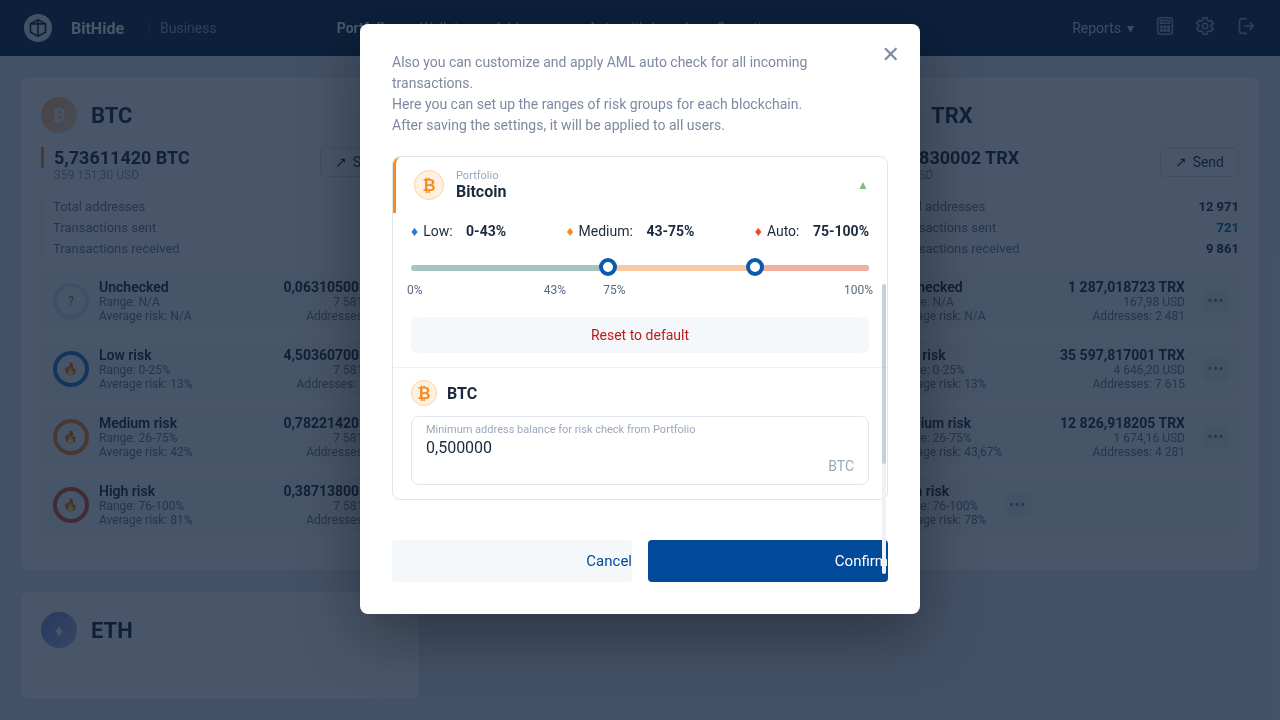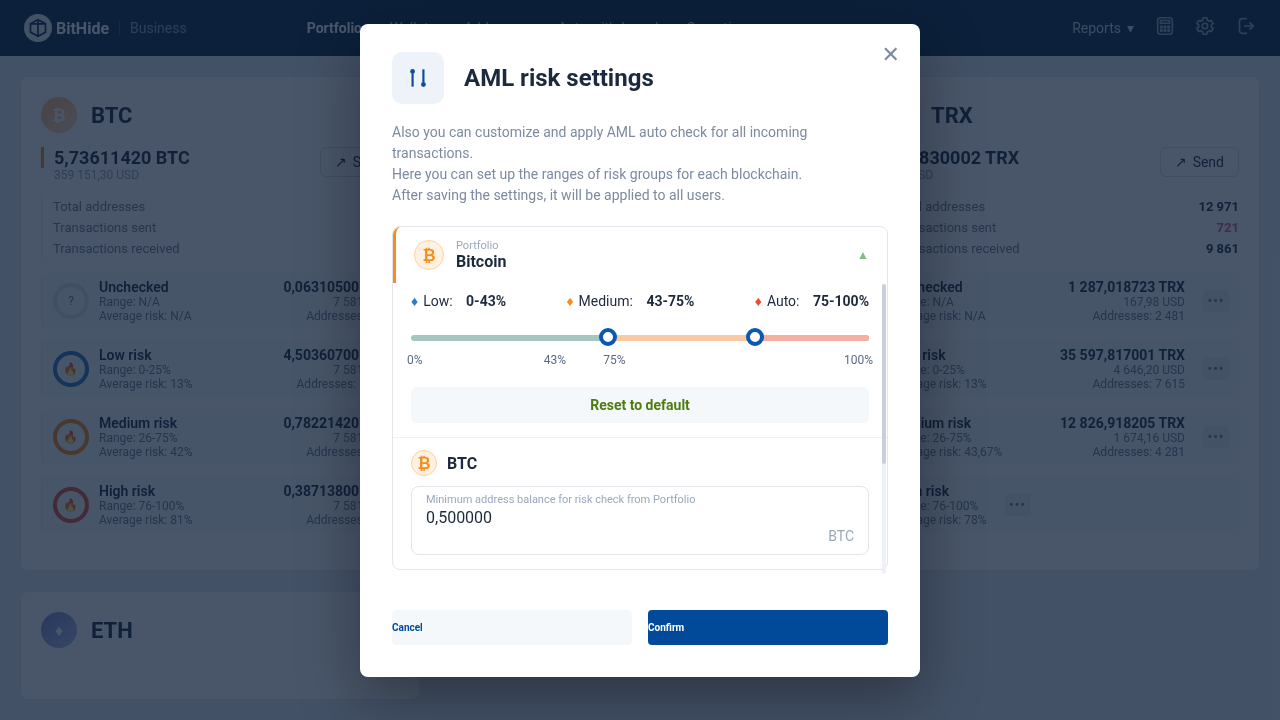--- a/index.html
+++ b/index.html
@@ -1,20 +1,20 @@
 <!DOCTYPE html>
 <html><head>
 <meta charset="utf-8">
 <style>
 * { box-sizing: border-box; margin: 0; padding: 0; font-family: -apple-system, BlinkMacSystemFont, "Segoe UI", Roboto, sans-serif; }
 body { width: 1280px; height: 720px; overflow: hidden; background: #0f2a4a; position: relative; }
 
 
 .topbar { height: 56px; background: #0f2a4a; display: flex; align-items: center; padding: 0 24px; color: #fff; }
-.brand { display:flex; align-items:center; gap:4px; }
+.brand { display:flex; align-items:center; gap:19px; }
 .brand-logo { width:28px; height:28px; background:#fff; border-radius:50%; display:flex; align-items:center; justify-content:center; color:#0f2a4a; font-weight:bold; opacity:.9; }
 .brand-logo svg{width:20px;height:20px;}
 .brand-name{font-weight:700;font-size:16px;}
 .brand-sub{font-size:14px;color:#94a6bc;border-left:1px solid #3a4f6a;padding-left:10px;margin-left:6px;}
 .nav{display:flex;gap:28px;margin:0 auto 0 120px;font-size:14px;}
 .nav div{color:#c6d3e4;cursor:pointer;}
 .nav .active{font-weight:700;color:#fff;position:relative;}
 .nav-reports{display:flex;align-items:center;gap:6px;color:#c6d3e4;font-size:14px;margin-left:auto;margin-right:20px;}
 .nav-icons{display:flex;gap:18px;color:#94a6bc;}
 .nav-icons span{cursor:pointer;}
@@ -65,30 +65,30 @@
 .r-val{font-weight:700;}
 .drop{color:#2f78c4;}
 .drop.o{color:#f68b1e;}
 .drop.r{color:#e94b35;}
 .slider{position:relative;height:16px;margin:20px 18px 6px 18px;}
 .track{position:absolute;left:0;right:0;top:6px;height:6px;border-radius:3px;background:#a6c4c0;}
 .trk-med{position:absolute;top:6px;height:6px;background:#f9c9a4;}
 .trk-high{position:absolute;top:6px;height:6px;background:#f3afa0;border-radius:0 3px 3px 0;}
 .handle{position:absolute;top:-1px;width:18px;height:18px;border-radius:50%;background:#fff;border:4px solid #0a58b0;cursor:grab;}
 .ticks{display:flex;justify-content:space-between;font-size:12px;color:#5a6a82;padding:0 14px 10px 14px;margin-top:8px;}
-.reset{margin:10px 18px 14px 18px;background:#f5f8fb;border-radius:6px;text-align:center;padding:10px;font-size:14px;font-weight:700;color:#4d7c0f;cursor:pointer;}
+.reset{margin:10px 18px 14px 18px;background:#f5f8fb;border-radius:6px;text-align:center;padding:10px;font-size:14px;font-weight:400;color:#b91c1c;cursor:pointer;}
 .subcoin{display:flex;align-items:center;gap:10px;padding:12px 18px 4px 18px;border-top:1px solid #edf1f6;}
 .subcoin .bc-icon{width:26px;height:26px;}
 .subcoin .lab2{font-weight:700;color:#1b2a3d;}
 .field{margin:6px 18px 14px 18px;border:1px solid #e2e6ec;border-radius:8px;padding:6px 14px 27px 14px;position:relative;}
 .field .hint{font-size:11px;color:#9aa8bc;}
 .field .val{font-size:16px;color:#1b2a3d;margin-top:2px;}
 .field .unit{position:absolute;right:14px;bottom:10px;color:#9aa8bc;font-size:14px;}
 .footer{display:flex;gap:16px;padding:20px 32px 0 32px;margin-top:20px;}
-.btn{flex:1;text-align:left;padding:12px 0;border-radius:4px;font-size:10px;font-weight:700;cursor:pointer;}
+.btn{flex:1;text-align:right;padding:12px 0;border-radius:4px;font-size:15px;font-weight:400;cursor:pointer;}
 .btn.cancel{background:#f5f8fb;color:#004a99;}
 .btn.confirm{background:#004a99;color:#fff;}
 .scrollbar{position:absolute;right:34px;top:260px;width:4px;height:290px;background:#eef2f7;border-radius:2px;}
 .scrollbar .thumb{width:4px;height:180px;background:#c7cfdb;border-radius:2px;}
 </style>
 </head>
 <body>
 
 <div class="topbar">
   <div class="brand">
@@ -234,21 +234,21 @@
         <span>Send</span>
       </div>
     </div>
     <div class="stats">
       <div class="stat-row">
           <span>Total addresses</span>
           <b style="color:#1b2a3d">12 971</b>
         </div>
       <div class="stat-row">
           <span>Transactions sent</span>
-          <b style="color:#ec4899">721</b>
+          <b style="color:#0369a1">721</b>
         </div>
       <div class="stat-row">
           <span>Transactions received</span>
           <b style="color:#1b2a3d">9 861</b>
         </div>
     </div>
     <div class="risk-block">
       <div class="risk-row">
         <div class="risk-texts">
             <div class="risk-name">Unchecked</div>
@@ -304,31 +304,20 @@
       <div class="coin-icon eth">♦</div>
       <div class="coin-title">ETH</div>
     </div>
   </div>
 </div>
 
 <div class="scrim"></div>
 
 <div class="modal">
   <div class="modal-close">✕</div>
-  <div class="modal-head">
-    <div class="modal-icon">
-      <svg viewBox="0 0 24 24">
-          <circle cx="7" cy="6" r="2.2"></circle>
-          <rect x="6" y="8" width="2" height="12"></rect>
-          <circle cx="17" cy="18" r="2.2"></circle>
-          <rect x="16" y="4" width="2" height="12"></rect>
-        </svg>
-    </div>
-    <div class="modal-title">AML risk settings</div>
-  </div>
   <div class="modal-desc">
     <div>Also you can customize and apply AML auto check for all incoming transactions.</div>
     <div>Here you can set up the ranges of risk groups for each blockchain.</div>
     <div>After saving the settings, it will be applied to all users.</div>
   </div>
   <div class="modal-body">
     <div class="bc-head">
       <div class="bc-icon">₿</div>
       <div class="bc-texts">
         <div class="lab">Portfolio</div>

